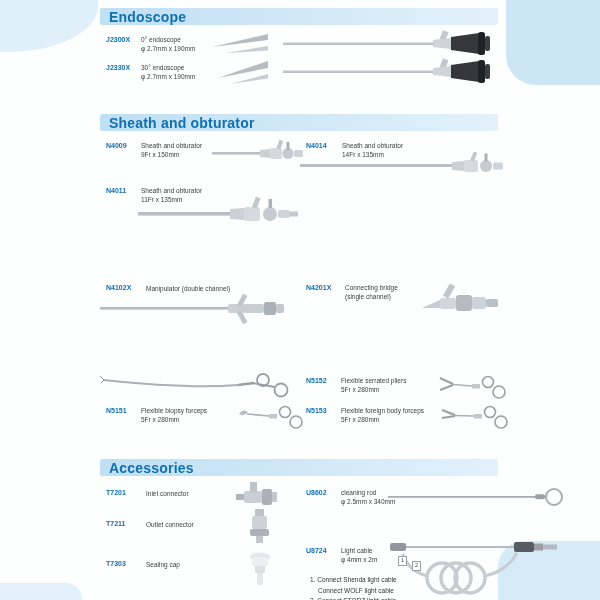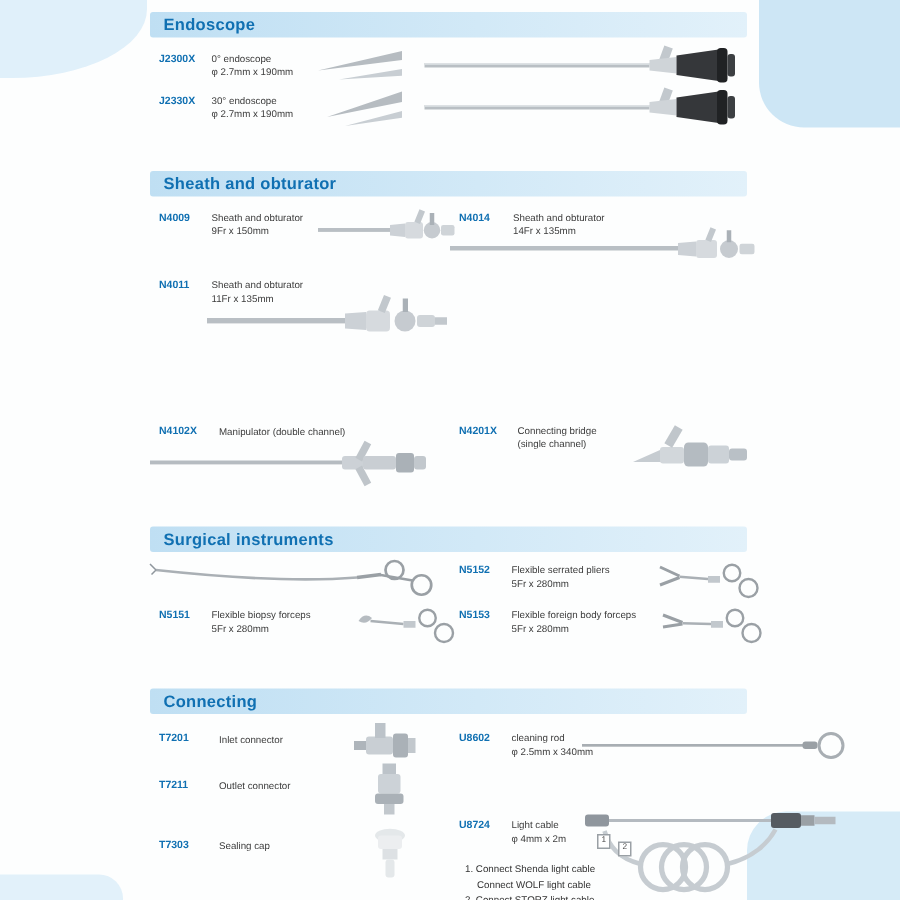--- a/index.html
+++ b/index.html
@@ -2,21 +2,21 @@
 <html><head>
 <meta charset="utf-8">
 <style>
   html,body { margin:0; padding:0; }
   body { width:600px; height:600px; font-family:"Liberation Sans",sans-serif; background:#ffffff; }
   .page { position:relative; width:600px; height:600px; background:#fdfefe; overflow:hidden; }
   .deco { position:absolute; }
   .sec-header {
     position:absolute; left:100px; width:389px; height:17px; border-radius:2px;
     background:linear-gradient(90deg,#bfdff3 0%,#d2e9f7 55%,#e2f1fa 100%);
-    color:#1070b2; font-size:11px; font-weight:bold;
+    color:#1070b2; font-size:14px; font-weight:bold;
     display:flex; align-items:center; padding-left:9px; letter-spacing:.2px;
   }
   .code { position:absolute; font-size:7px; font-weight:bold; color:#1070b2; white-space:nowrap; }
   .desc { position:absolute; font-size:6.5px; color:#3c3c3c; line-height:1.45; white-space:nowrap; }
   .notes { position:absolute; font-size:6.5px; color:#333; line-height:1.65; white-space:nowrap; }
   .note-indent { padding-left:8px; }
   .tag { position:absolute; font-size:5.5px; color:#444; border:.5px solid #9aa0a5; background:#fff; padding:0 2px; line-height:1.4; }
   svg.ill { position:absolute; overflow:visible; }
 </style>
 </head>
@@ -139,21 +139,20 @@
   </div>
   <svg class="ill" style="left:422px;top:281px" width="84" height="42">
     <polygon points="0,27 18,19 20,27" fill="#c6ccd1"></polygon>
     <rect x="18" y="17" width="16" height="11" rx="2" fill="#d2d7db"></rect>
     <rect x="24" y="3" width="6" height="14" transform="rotate(30 27 10)" fill="#c0c6cb"></rect>
     <rect x="34" y="14" width="16" height="16" rx="3" fill="#b4bbc1"></rect>
     <rect x="50" y="16" width="14" height="12" rx="2" fill="#ccd2d7"></rect>
     <rect x="64" y="18" width="12" height="8" rx="2" fill="#b9c0c6"></rect>
   </svg>
 
-  <div class="sec-header" style="top:351px">Surgical instruments</div>
 
   <svg class="ill" style="left:100px;top:373px" width="196" height="26">
     <path d="M4 7 C 50 12, 100 15, 138 12" stroke="#aab0b5" stroke-width="1.8" fill="none"></path>
     <path d="M4 7 L 0 3 M4 7 L 1 10" stroke="#8f969d" stroke-width="1" fill="none"></path>
     <line x1="138" y1="12" x2="154" y2="10" stroke="#9aa0a5" stroke-width="2.4"></line>
     <line x1="152" y1="10" x2="175" y2="14" stroke="#9aa0a5" stroke-width="1.8"></line>
     <circle cx="163" cy="7" r="6" fill="none" stroke="#9aa0a5" stroke-width="1.8"></circle>
     <circle cx="181" cy="17" r="6.5" fill="none" stroke="#9aa0a5" stroke-width="1.8"></circle>
   </svg>
 
@@ -189,21 +188,21 @@
     <div>5Fr x 280mm</div>
   </div>
   <svg class="ill" style="left:440px;top:403px" width="70" height="28">
     <path d="M2 7 L15 12 M2 15 L15 13" stroke="#9aa0a5" stroke-width="2" fill="none"></path>
     <line x1="15" y1="12.5" x2="34" y2="13" stroke="#aab0b5" stroke-width="1.6"></line>
     <rect x="34" y="11" width="8" height="4.5" fill="#c2c8cd"></rect>
     <circle cx="50" cy="9" r="5.5" fill="none" stroke="#9aa0a5" stroke-width="1.6"></circle>
     <circle cx="61" cy="19" r="6" fill="none" stroke="#9aa0a5" stroke-width="1.6"></circle>
   </svg>
 
-  <div class="sec-header" style="top:459px">Connecting</div>
+  <div class="sec-header" style="top:459px">Accessories</div>
 
   <span class="code" style="left:106px;top:489px">T7201</span>
   <div class="desc" style="left:146px;top:489px">
     <div>Inlet connector</div>
   </div>
   <svg class="ill" style="left:234px;top:479px" width="44" height="34">
     <rect x="2" y="15" width="10" height="6" fill="#aeb5bb"></rect>
     <rect x="10" y="12" width="18" height="12" rx="2" fill="#c9cfd4"></rect>
     <rect x="16" y="3" width="7" height="10" fill="#bcc3c9"></rect>
     <rect x="28" y="10" width="10" height="16" rx="2" fill="#aab1b7"></rect>

